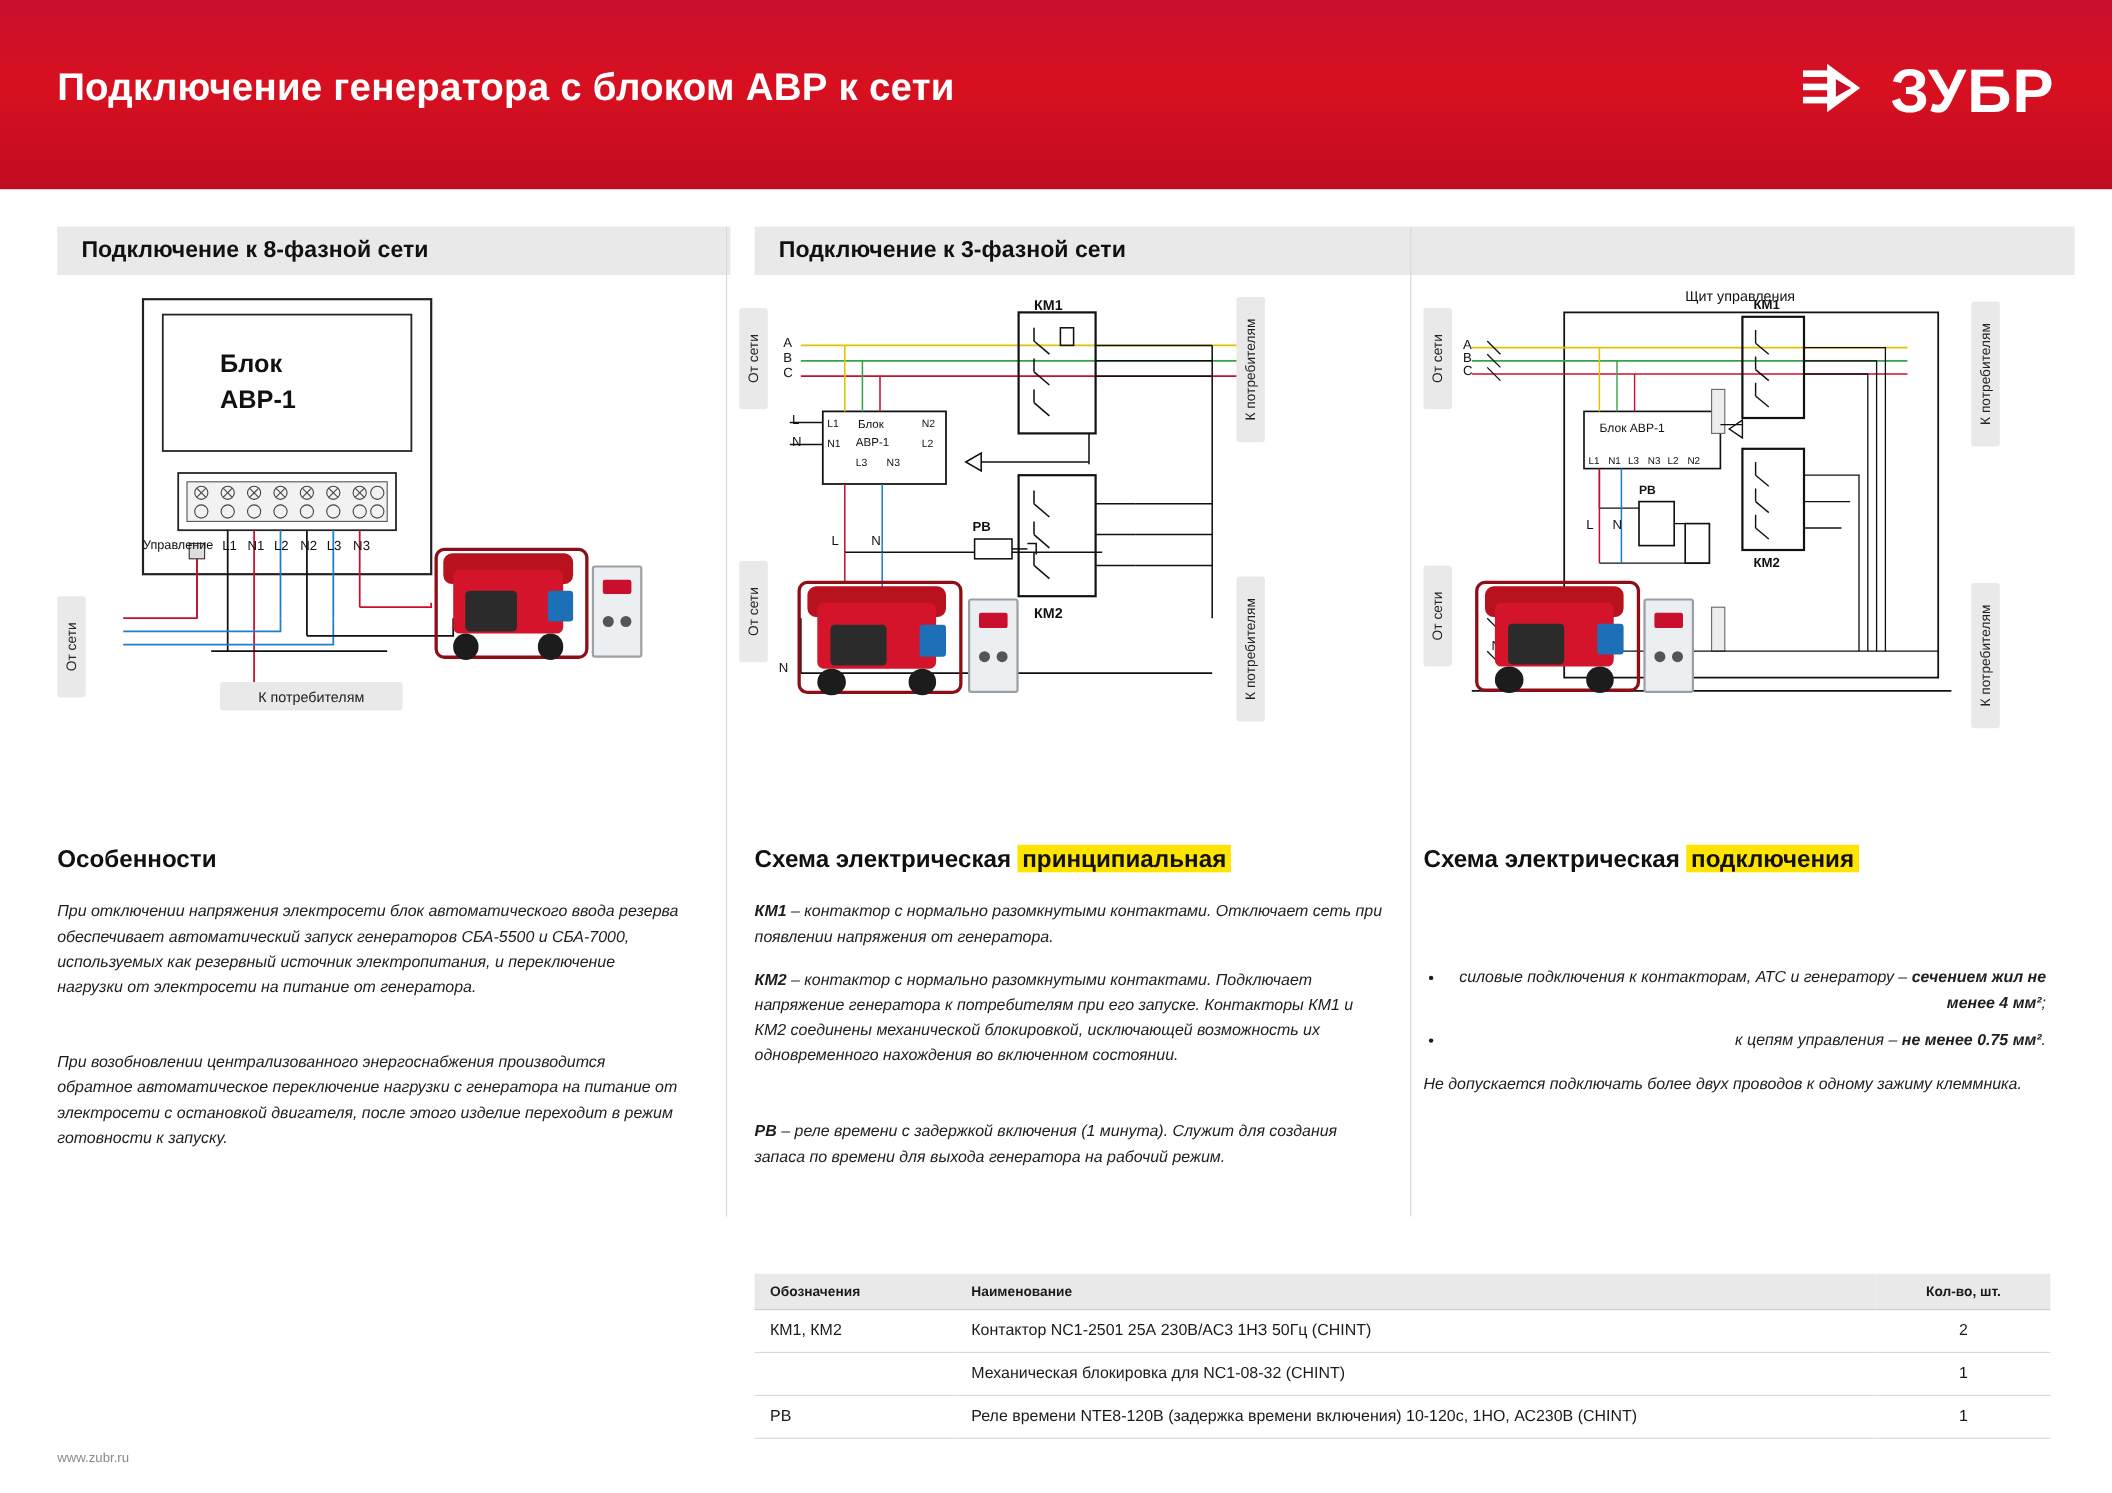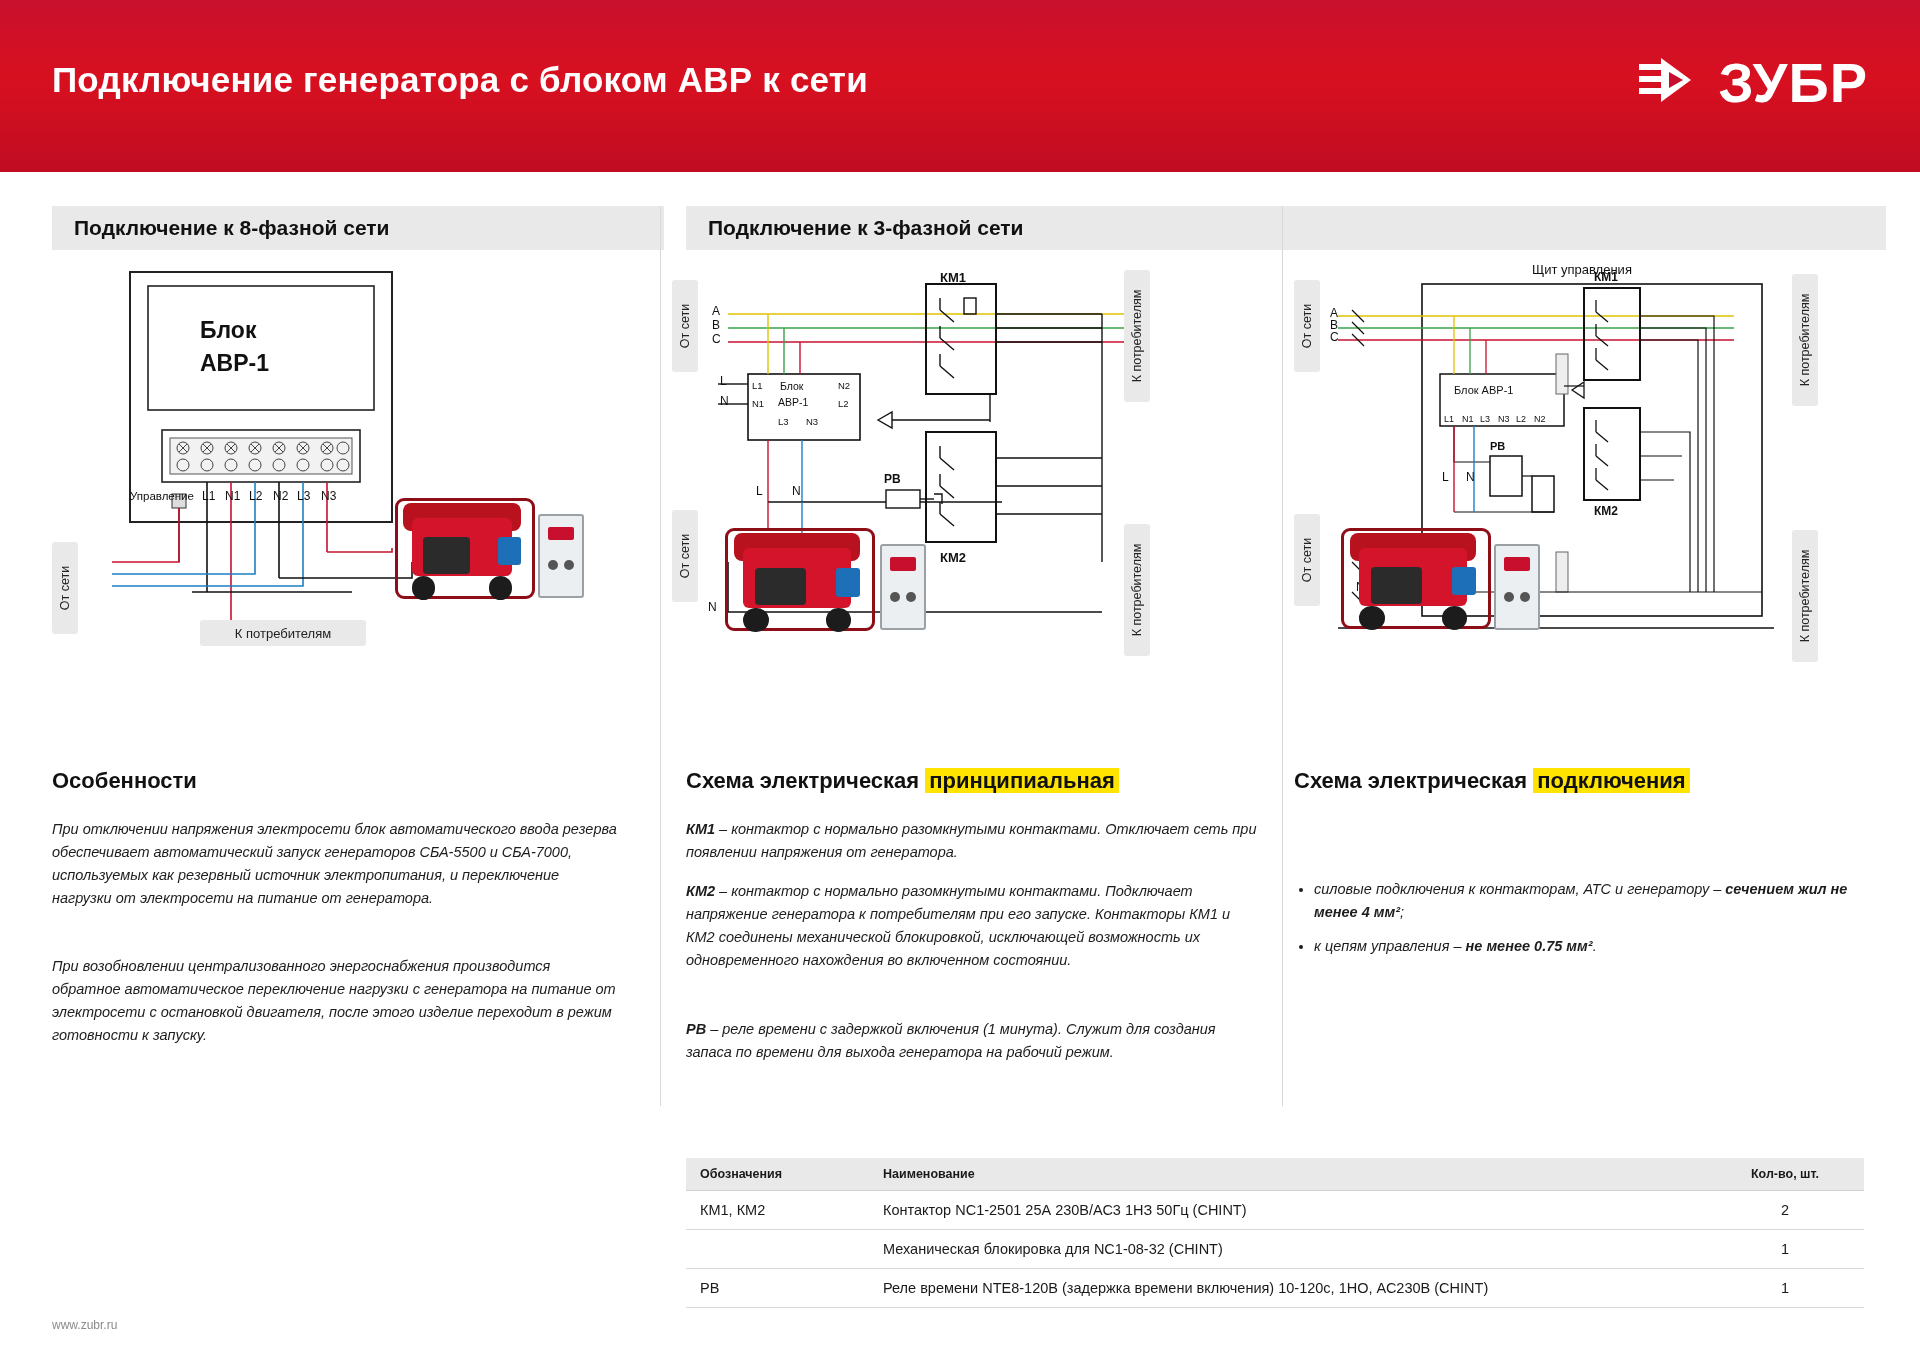--- a/index.html
+++ b/index.html
@@ -66,21 +66,21 @@
   .gen .panelp{position:absolute;right:8%;top:40%;width:16%;height:26%;background:#1d6fb8;border-radius:3px;}
   .ctrlbox{position:absolute;background:#eceff1;border:2px solid #9aa0a4;border-radius:3px;}
   .ctrlbox .red{position:absolute;left:18%;top:14%;width:64%;height:16%;background:#c8102e;border-radius:2px;}
   .ctrlbox .dot{position:absolute;width:10px;height:10px;border-radius:50%;background:#555;}
 
   
   .col-h{position:absolute;font-size:22px;font-weight:bold;color:#111;}
   .col-p{position:absolute;font-size:14.5px;line-height:23px;color:#1d1d1d;font-style:italic;}
   .hl{background:#ffe400;padding:0 4px;}
   .col-p b{font-weight:bold;}
-  ul.bul{margin:0;padding-left:20px;}
+  ul.bul{margin:0;padding-left:20px;text-align:right;}
   ul.bul li{margin-bottom:11px;}
 
   
   .tbl{position:absolute;left:686px;top:1158px;width:1178px;border-collapse:collapse;font-size:14px;}
   .tbl th{background:#e9e9e9;font-size:12.5px;font-weight:bold;text-align:left;padding:9px 14px;border-bottom:1px solid #cfcfcf;}
   .tbl td{padding:11px 14px;border-bottom:1px solid #d9d9d9;font-size:14.5px;}
   .tbl td.c{text-align:center;}
   .tbl th.c{text-align:center;}
 
   .footer{position:absolute;left:52px;top:1318px;font-size:12px;color:#8a8a8a;}
@@ -472,20 +472,21 @@
   <div class="col-h" style="left:1294px;top:768px;">
     <span>Схема электрическая</span>
     <span class="hl">подключения</span>
   </div>
   <div class="col-p" style="left:1294px;top:878px;width:566px;">
     <ul class="bul">
       <li><span>силовые подключения к контакторам, АТС и генератору – </span><b>сечением жил не менее 4 мм²</b><span>;</span></li>
       <li><span>к цепям управления – </span><b>не менее 0.75 мм²</b><span>.</span></li>
     </ul>
   </div>
+  <div class="col-p" style="left:1294px;top:975px;width:566px;">Не допускается подключать более двух проводов к одному зажиму клеммника.</div>
 
   <table class="tbl">
     <thead>
       <tr>
         <th style="width:155px;">Обозначения</th>
         <th>Наименование</th>
         <th class="c" style="width:130px;">Кол-во, шт.</th>
       </tr>
     </thead>
     <tbody>

